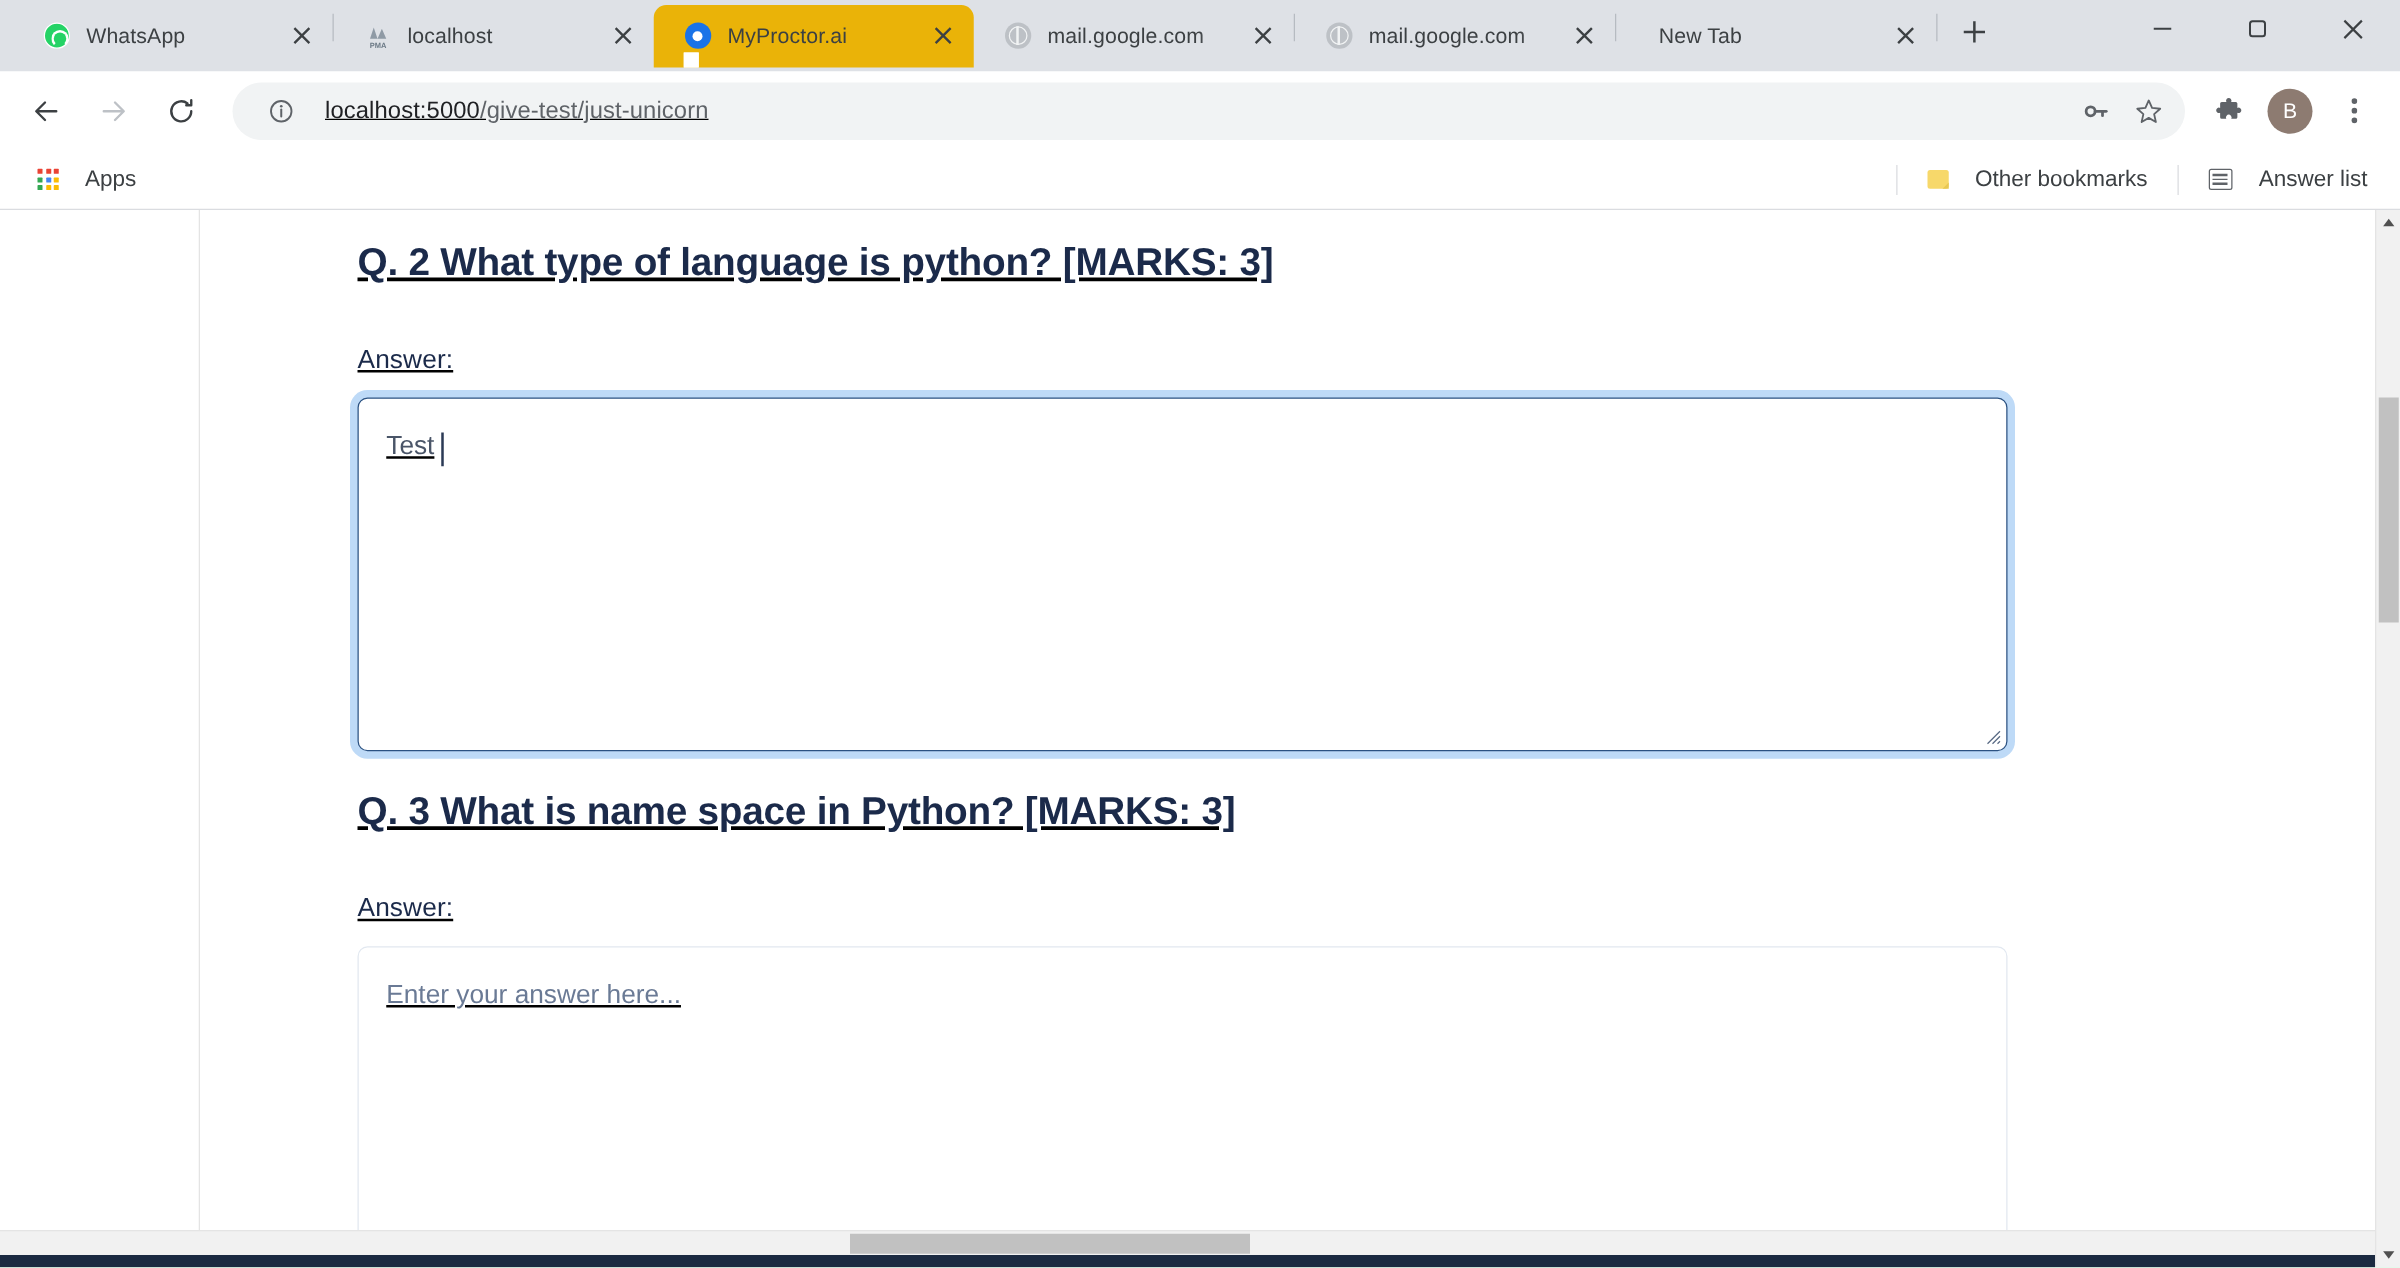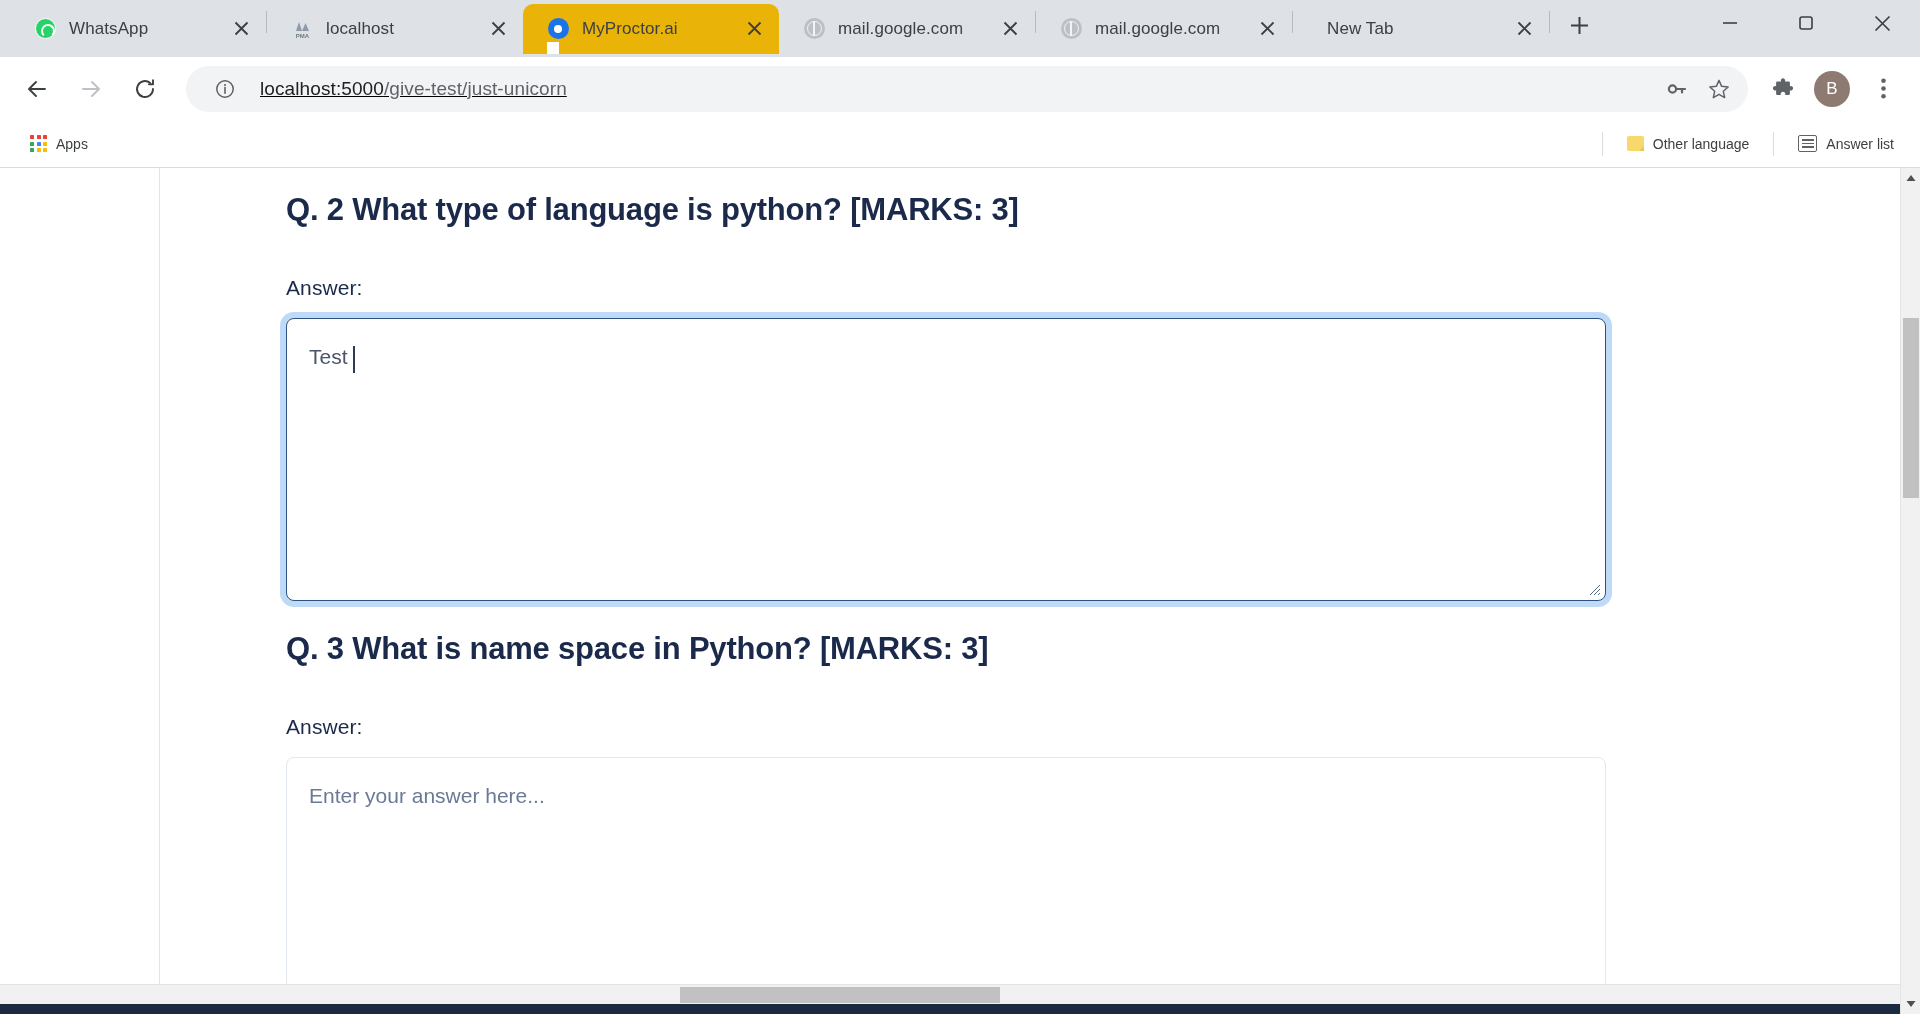--- a/index.html
+++ b/index.html
@@ -124,21 +124,21 @@
     justify-content: center; margin: 0 8px;
   }
 
   
   .bookmarks {
     height: 48px; background: #ffffff; display: flex; align-items: center;
     padding: 0 16px 0 20px; border-bottom: 1px solid #dadce0; flex: 0 0 48px;
   }
   .bm-item {
     display: flex; align-items: center; height: 34px; padding: 0 10px;
-    border-radius: 5px; font-size: 14px; color: #3c4043; gap: 9px;
+    border-radius: 5px; font-size: 18px; color: #3c4043; gap: 21px;
   }
   .bm-right { margin-left: auto; display: flex; align-items: center; gap: 4px; }
   .bm-sep { width: 1px; height: 24px; background: #dadce0; margin: 0 10px; }
   .apps-grid {
     display: grid; grid-template-columns: repeat(3, 4px); grid-template-rows: repeat(3, 4px);
     gap: 2.5px;
   }
   .apps-grid i { display: block; width: 4px; height: 4px; border-radius: .5px; }
   .folder-ic {
     width: 17px; height: 15px; background: #f7d86a; border-radius: 2px 2px 3px 2px;
@@ -150,21 +150,21 @@
     border-color: transparent transparent #e8c752 transparent;
   }
   .read-ic {
     width: 19px; height: 17px; border: 1.8px solid #5f6368; border-radius: 2px;
     display: flex; flex-direction: column; justify-content: center; gap: 2px;
     padding: 0 2.5px;
   }
   .read-ic i { display: block; height: 1.8px; background: #5f6368; }
 
   
-  .viewport { flex: 1; display: flex; position: relative; background: #86efac; overflow: hidden; }
+  .viewport { flex: 1; display: flex; position: relative; background: #86efac; overflow: hidden; text-decoration: underline; }
   .page { flex: 1; display: flex; position: relative; overflow: hidden; }
 
   .left-rail { width: 160px; flex: 0 0 160px; border-right: 1px solid #e4e4e4; background: #fff; }
 
   .content {
     flex: 1; padding: 0 0 0 126px; background: #fff; position: relative;
   }
   .q-title {
     font-size: 31px; font-weight: 700; color: #1b2a4a; letter-spacing: -.2px;
     margin-top: 24px;
@@ -397,21 +397,21 @@
           <i style="background:#fbbc05"></i>
           <i style="background:#fbbc05"></i>
       </span>
       <span>Apps</span>
     </div>
 
     <div class="bm-right">
       <div class="bm-sep"></div>
       <div class="bm-item">
         <span class="folder-ic"></span>
-        <span>Other language</span>
+        <span>Other bookmarks</span>
       </div>
       <div class="bm-sep"></div>
       <div class="bm-item">
         <span class="read-ic">
             <i></i>
             <i></i>
             <i></i>
           </span>
         <span>Answer list</span>
       </div>

